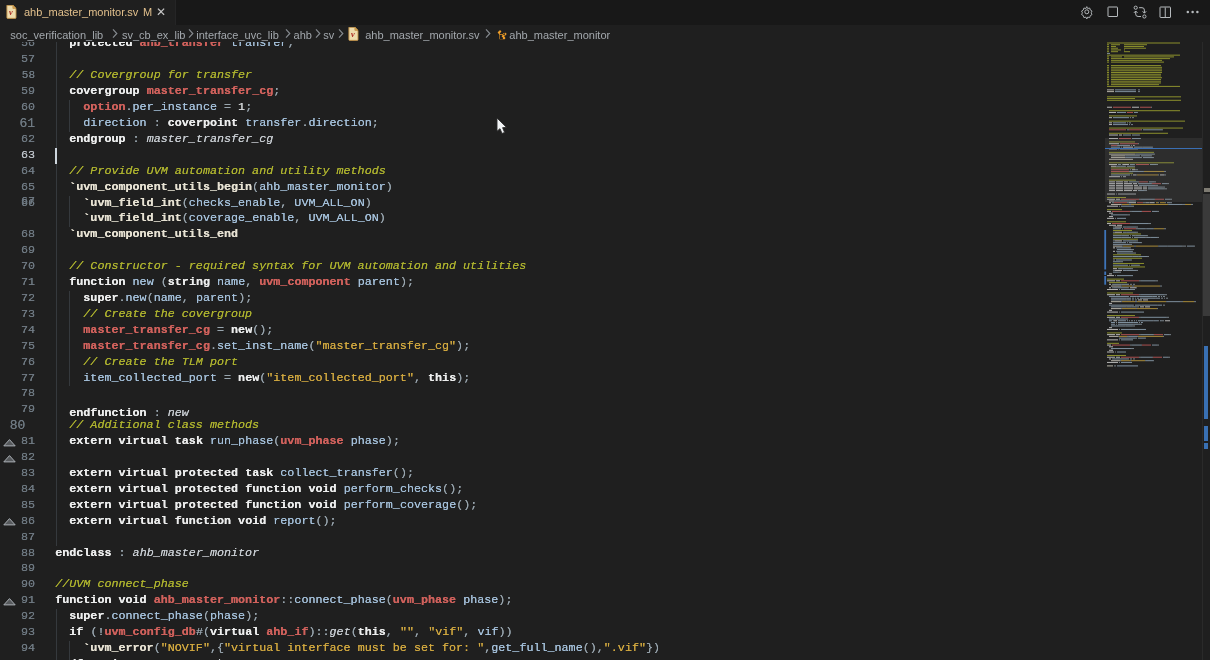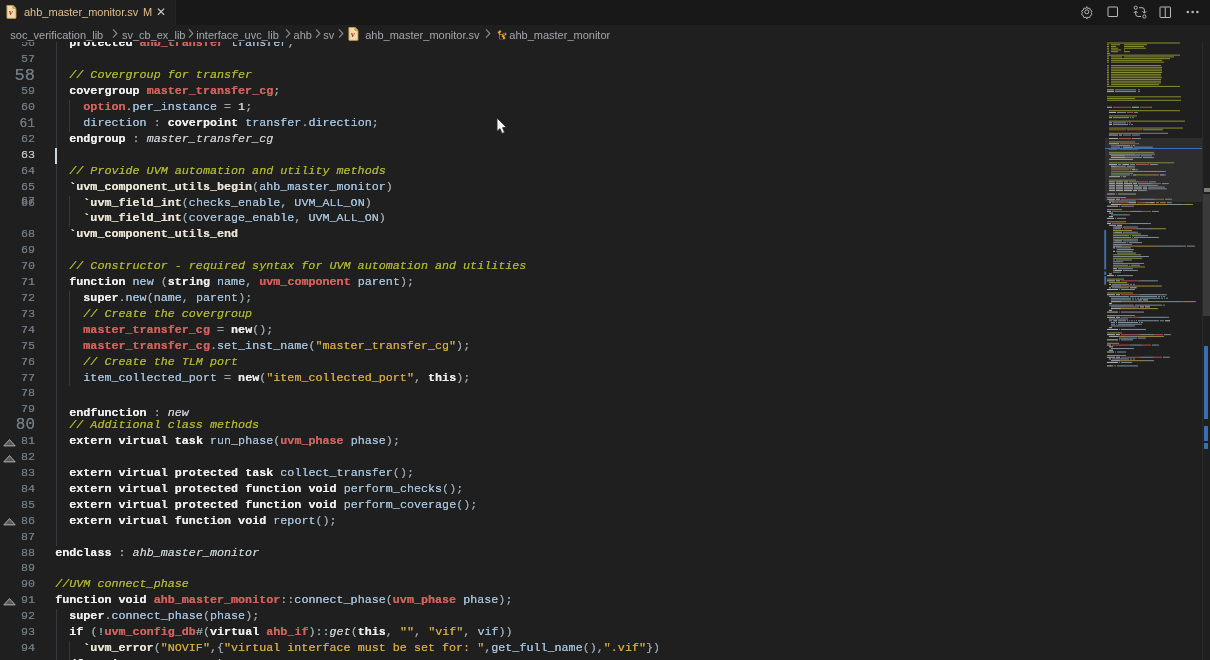--- a/index.html
+++ b/index.html
@@ -40,21 +40,21 @@
 </style></head><body>
 <div class="ed">
     <div class="ig" style="left:55.7px;top:42.00px;height:503.60px"></div>
     <div class="ig" style="left:69.2px;top:100.09px;height:31.82px"></div>
     <div class="ig" style="left:69.2px;top:195.55px;height:31.82px"></div>
     <div class="ig" style="left:69.2px;top:291.01px;height:95.46px"></div>
     <div class="ig" style="left:55.7px;top:609.21px;height:50.79px"></div>
     <div class="ig" style="left:69.2px;top:641.03px;height:18.97px"></div>
     <div class="ln" style="position:absolute;left:0;top:36.45px;width:35px;height:15.91px;line-height:15.91px;font-size:11.72px;text-align:right;color:#6f7a83">56</div>
     <div class="ln" style="position:absolute;left:0;top:52.36px;width:35px;height:15.91px;line-height:15.91px;font-size:11.72px;text-align:right;color:#6f7a83">57</div>
-    <div class="ln" style="position:absolute;left:0;top:68.27px;width:35px;height:15.91px;line-height:15.91px;font-size:17px;text-align:right;color:#6f7a83">58</div>
+    <div class="ln" style="position:absolute;left:0;top:68.27px;width:35px;height:15.91px;line-height:15.91px;font-size:11px;text-align:right;color:#6f7a83">58</div>
     <div class="ln" style="position:absolute;left:0;top:84.18px;width:35px;height:15.91px;line-height:15.91px;font-size:11.72px;text-align:right;color:#6f7a83">59</div>
     <div class="ln" style="position:absolute;left:0;top:100.09px;width:35px;height:15.91px;line-height:15.91px;font-size:11.72px;text-align:right;color:#6f7a83">60</div>
     <div class="ln" style="position:absolute;left:0;top:116.00px;width:35px;height:15.91px;line-height:15.91px;font-size:13px;text-align:right;color:#6f7a83">61</div>
     <div class="ln" style="position:absolute;left:0;top:131.91px;width:35px;height:15.91px;line-height:15.91px;font-size:11.72px;text-align:right;color:#6f7a83">62</div>
     <div class="ln cur" style="position:absolute;left:0;top:147.82px;width:35px;height:15.91px;line-height:15.91px;font-size:11.72px;text-align:right;color:#bcc2c8">63</div>
     <div class="ln" style="position:absolute;left:0;top:163.73px;width:35px;height:15.91px;line-height:15.91px;font-size:11.72px;text-align:right;color:#6f7a83">64</div>
     <div class="ln" style="position:absolute;left:0;top:179.64px;width:35px;height:15.91px;line-height:15.91px;font-size:11.72px;color:#6f7a83">65</div>
     <div class="ln" style="position:absolute;left:0;top:195.55px;width:35px;height:15.91px;line-height:15.91px;font-size:11.72px;text-align:right;color:#6f7a83">66</div>
     <div class="ln" style="position:absolute;left:0;top:194px;width:35px;height:15.91px;line-height:15.91px;font-size:11.72px;text-align:right;color:#6f7a83">67</div>
     <div class="ln" style="position:absolute;left:0;top:227.37px;width:35px;height:15.91px;line-height:15.91px;font-size:11.72px;text-align:right;color:#6f7a83">68</div>
@@ -62,21 +62,21 @@
     <div class="ln" style="position:absolute;left:0;top:259.19px;width:35px;height:15.91px;line-height:15.91px;font-size:11.72px;text-align:right;color:#6f7a83">70</div>
     <div class="ln" style="position:absolute;left:0;top:275.10px;width:35px;height:15.91px;line-height:15.91px;font-size:11.72px;text-align:right;color:#6f7a83">71</div>
     <div class="ln" style="position:absolute;left:0;top:291.01px;width:35px;height:15.91px;line-height:15.91px;font-size:11.72px;text-align:right;color:#6f7a83">72</div>
     <div class="ln" style="position:absolute;left:0;top:306.92px;width:35px;height:15.91px;line-height:15.91px;font-size:11.72px;text-align:right;color:#6f7a83">73</div>
     <div class="ln" style="position:absolute;left:0;top:322.83px;width:35px;height:15.91px;line-height:15.91px;font-size:11.72px;text-align:right;color:#6f7a83">74</div>
     <div class="ln" style="position:absolute;left:0;top:338.74px;width:35px;height:15.91px;line-height:15.91px;font-size:11.72px;text-align:right;color:#6f7a83">75</div>
     <div class="ln" style="position:absolute;left:0;top:354.65px;width:35px;height:15.91px;line-height:15.91px;font-size:11.72px;text-align:right;color:#6f7a83">76</div>
     <div class="ln" style="position:absolute;left:0;top:370.56px;width:35px;height:15.91px;line-height:15.91px;font-size:11.72px;text-align:right;color:#6f7a83">77</div>
     <div class="ln" style="position:absolute;left:0;top:386.47px;width:35px;height:15.91px;line-height:15.91px;font-size:11.72px;text-align:right;color:#6f7a83">78</div>
     <div class="ln" style="position:absolute;left:0;top:402.38px;width:35px;height:15.91px;line-height:15.91px;font-size:11.72px;text-align:right;color:#6f7a83">79</div>
-    <div class="ln" style="position:absolute;left:0;top:418.29px;width:35px;height:15.91px;line-height:15.91px;font-size:16px;text-align:right;color:#6f7a83">80</div>
+    <div class="ln" style="position:absolute;left:0;top:418.29px;width:35px;height:15.91px;line-height:15.91px;font-size:13px;text-align:center;color:#6f7a83">80</div>
     <div class="ln" style="position:absolute;left:0;top:434.20px;width:35px;height:15.91px;line-height:15.91px;font-size:11.72px;text-align:right;color:#6f7a83">81</div>
     <div class="ln" style="position:absolute;left:0;top:450.11px;width:35px;height:15.91px;line-height:15.91px;font-size:11.72px;text-align:right;color:#6f7a83">82</div>
     <div class="ln" style="position:absolute;left:0;top:466.02px;width:35px;height:15.91px;line-height:15.91px;font-size:11.72px;text-align:right;color:#6f7a83">83</div>
     <div class="ln" style="position:absolute;left:0;top:481.93px;width:35px;height:15.91px;line-height:15.91px;font-size:11.72px;text-align:right;color:#6f7a83">84</div>
     <div class="ln" style="position:absolute;left:0;top:497.84px;width:35px;height:15.91px;line-height:15.91px;font-size:11.72px;text-align:right;color:#6f7a83">85</div>
     <div class="ln" style="position:absolute;left:0;top:513.75px;width:35px;height:15.91px;line-height:15.91px;font-size:11.72px;text-align:right;color:#6f7a83">86</div>
     <div class="ln" style="position:absolute;left:0;top:529.66px;width:35px;height:15.91px;line-height:15.91px;font-size:11.72px;text-align:right;color:#6f7a83">87</div>
     <div class="ln" style="position:absolute;left:0;top:545.57px;width:35px;height:15.91px;line-height:15.91px;font-size:11.72px;text-align:right;color:#6f7a83">88</div>
     <div class="ln" style="position:absolute;left:0;top:561.48px;width:35px;height:15.91px;line-height:15.91px;font-size:11.72px;text-align:right;color:#6f7a83">89</div>
     <div class="ln" style="position:absolute;left:0;top:577.39px;width:35px;height:15.91px;line-height:15.91px;font-size:11.72px;text-align:right;color:#6f7a83">90</div>

